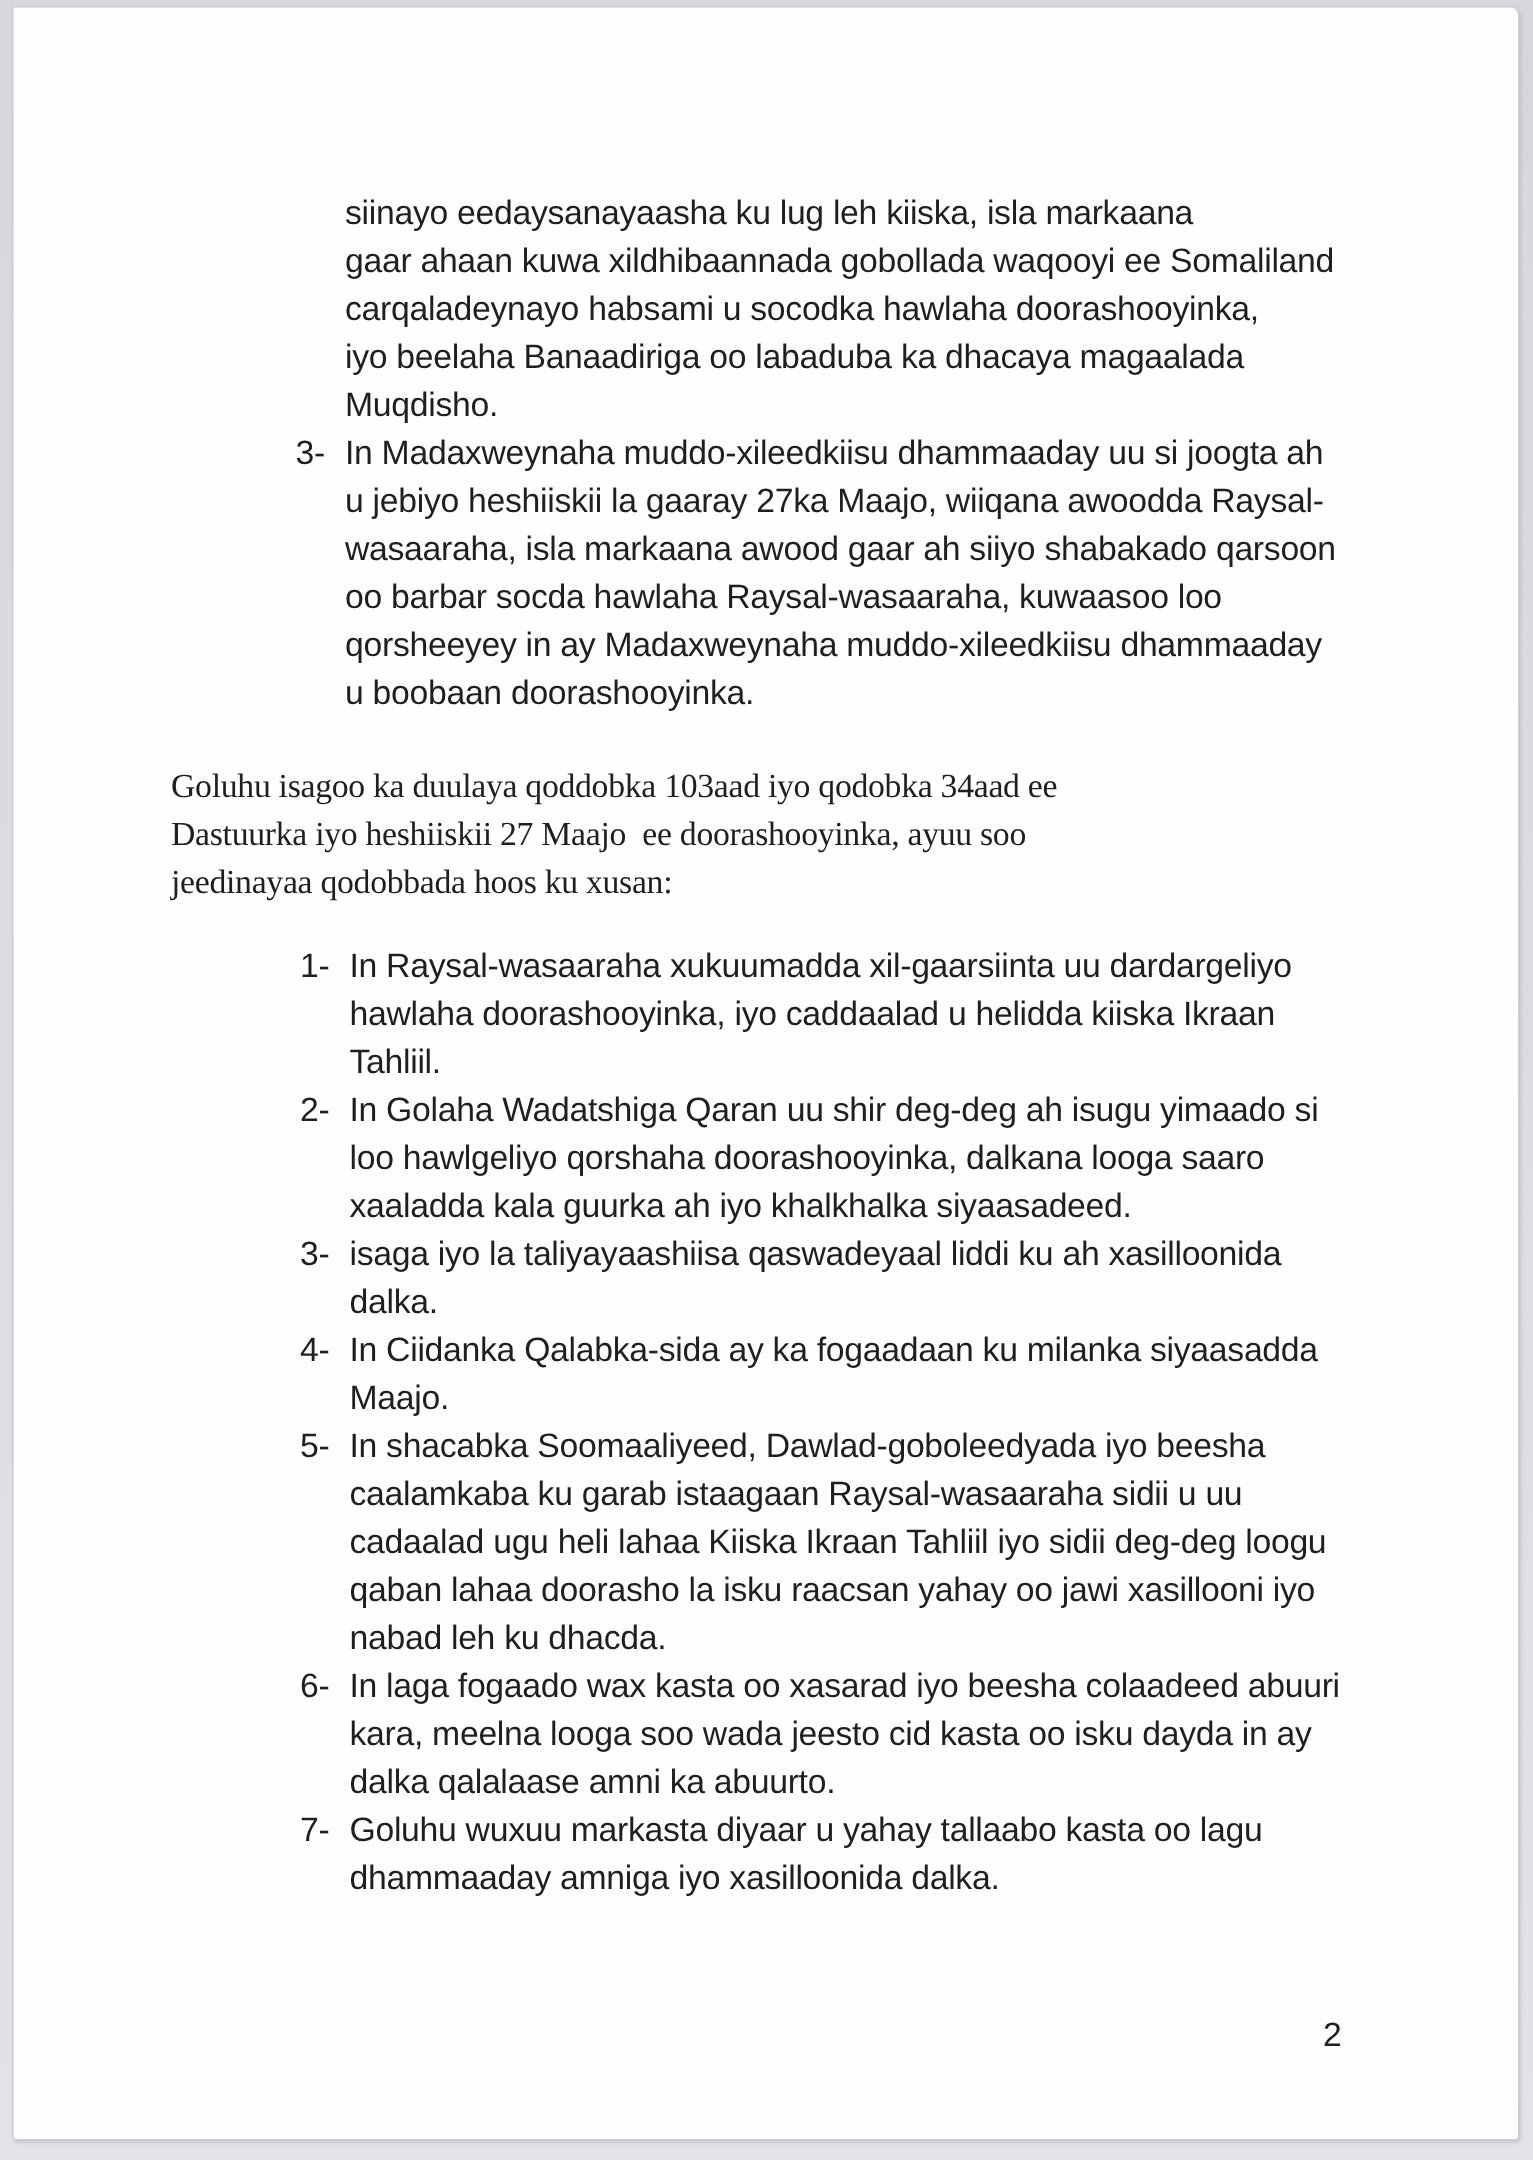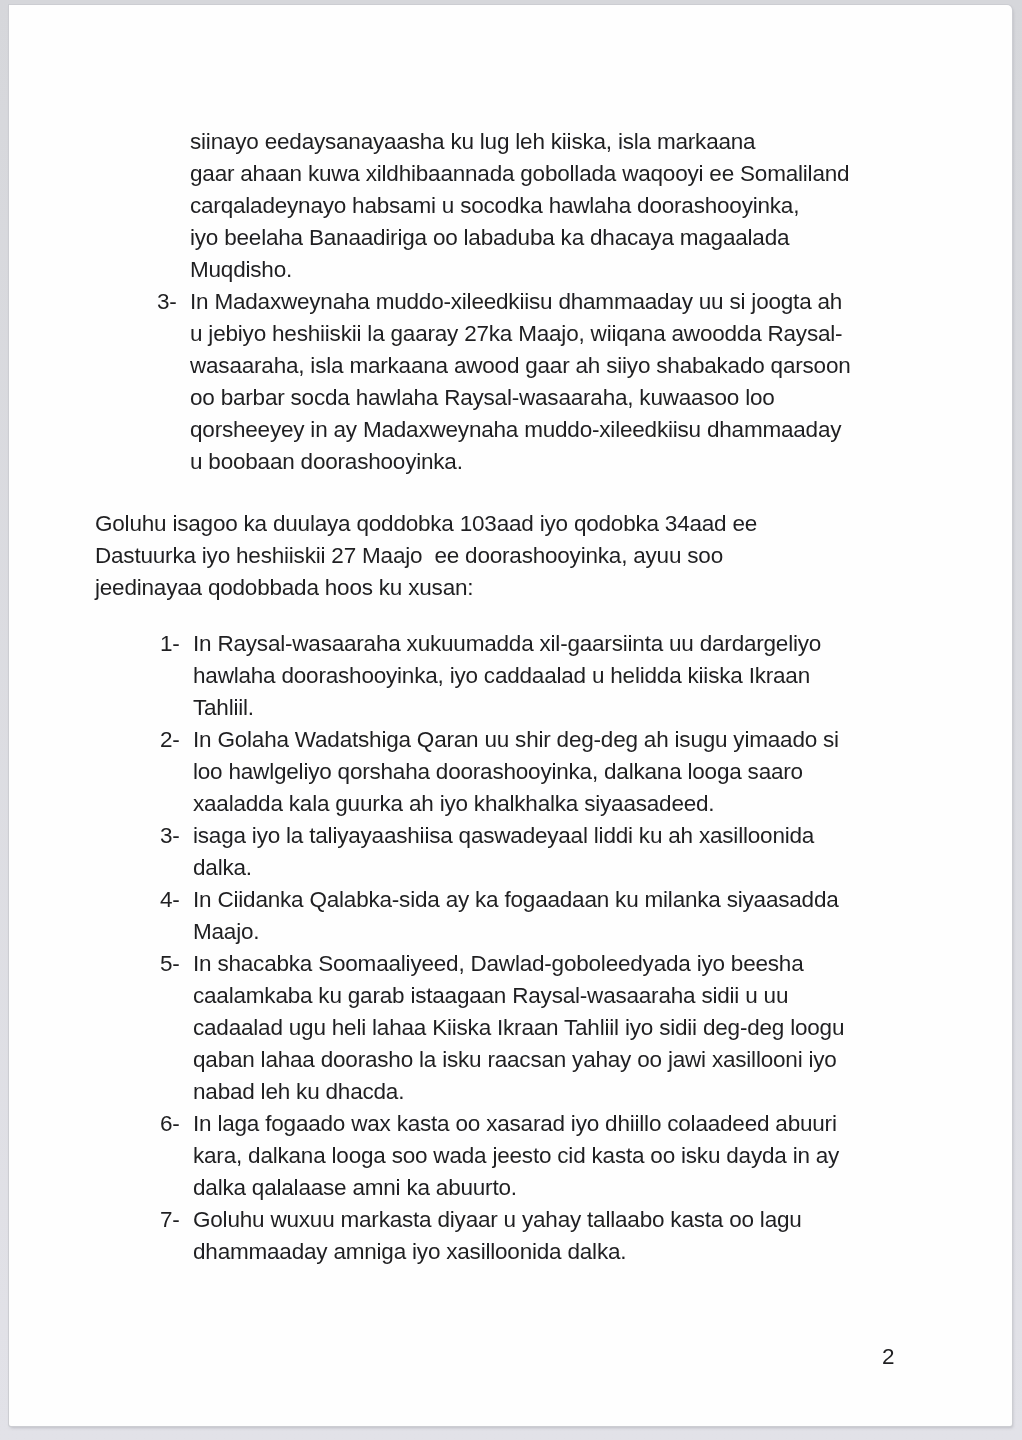--- a/index.html
+++ b/index.html
@@ -30,39 +30,41 @@
   .doc {
     position: relative;
     width: 100%;
     height: 100%;
     box-sizing: border-box;
     padding-top: 121px;
     color: #1f1f21;
     font-size: 22.5px;
     line-height: 32px;
     letter-spacing: -0.2px;
+    padding-left: 40px;
   }
   .line {
     white-space: pre;
     height: 32px;
   }
   .hang-paragraph {
     margin-left: 181px;
   }
   .carry-item {
     display: flex;
     margin-left: 148px;
   }
   .carry-item .marker {
     flex: 0 0 33px;
     width: 33px;
   }
   .intro-paragraph {
     margin-top: 30px;
-    margin-left: 86px;
+    margin-left: 65px;
+    font-family: Liberation Serif, serif;
   }
   .res-list {
     margin-top: 24px;
   }
   .res-item {
     display: flex;
     margin-left: 151px;
   }
   .res-item .marker {
     flex: 0 0 33px;
@@ -153,22 +155,22 @@
               <div class="line">caalamkaba ku garab istaagaan Raysal-wasaaraha sidii u uu</div>
               <div class="line">cadaalad ugu heli lahaa Kiiska Ikraan Tahliil iyo sidii deg-deg loogu</div>
               <div class="line">qaban lahaa doorasho la isku raacsan yahay oo jawi xasillooni iyo</div>
               <div class="line">nabad leh ku dhacda.</div>
             </div>
         </div>
 
         <div class="res-item">
           <span class="marker">6-</span>
           <div>
-              <div class="line">In laga fogaado wax kasta oo xasarad iyo dhiillo colaadeed abuuri</div>
-              <div class="line">kara, dalkana looga soo wada jeesto cid kasta oo isku dayda in ay</div>
+              <div class="line">In laga fogaado wax kasta oo xasarad iyo beesha colaadeed abuuri</div>
+              <div class="line">kara, meelna looga soo wada jeesto cid kasta oo isku dayda in ay</div>
               <div class="line">dalka qalalaase amni ka abuurto.</div>
             </div>
         </div>
 
         <div class="res-item">
           <span class="marker">7-</span>
           <div>
               <div class="line">Goluhu wuxuu markasta diyaar u yahay tallaabo kasta oo lagu</div>
               <div class="line">dhammaaday amniga iyo xasilloonida dalka.</div>
             </div>

